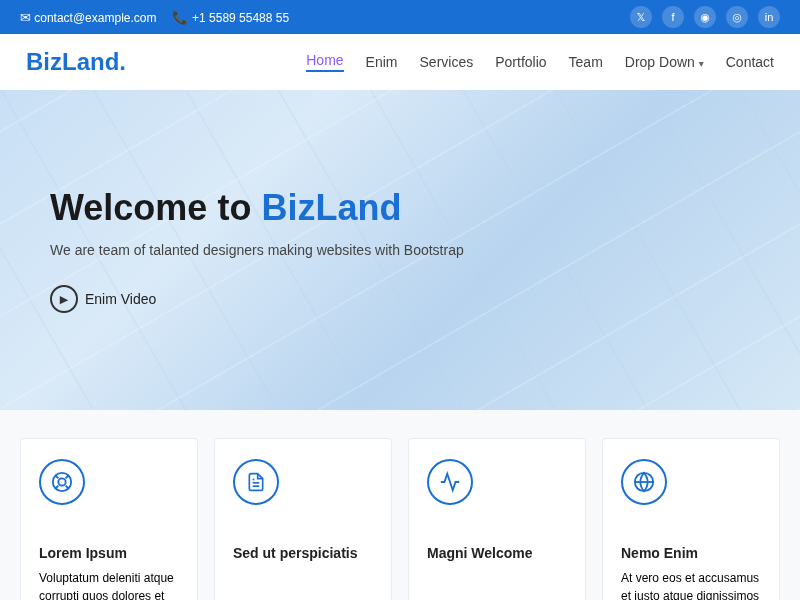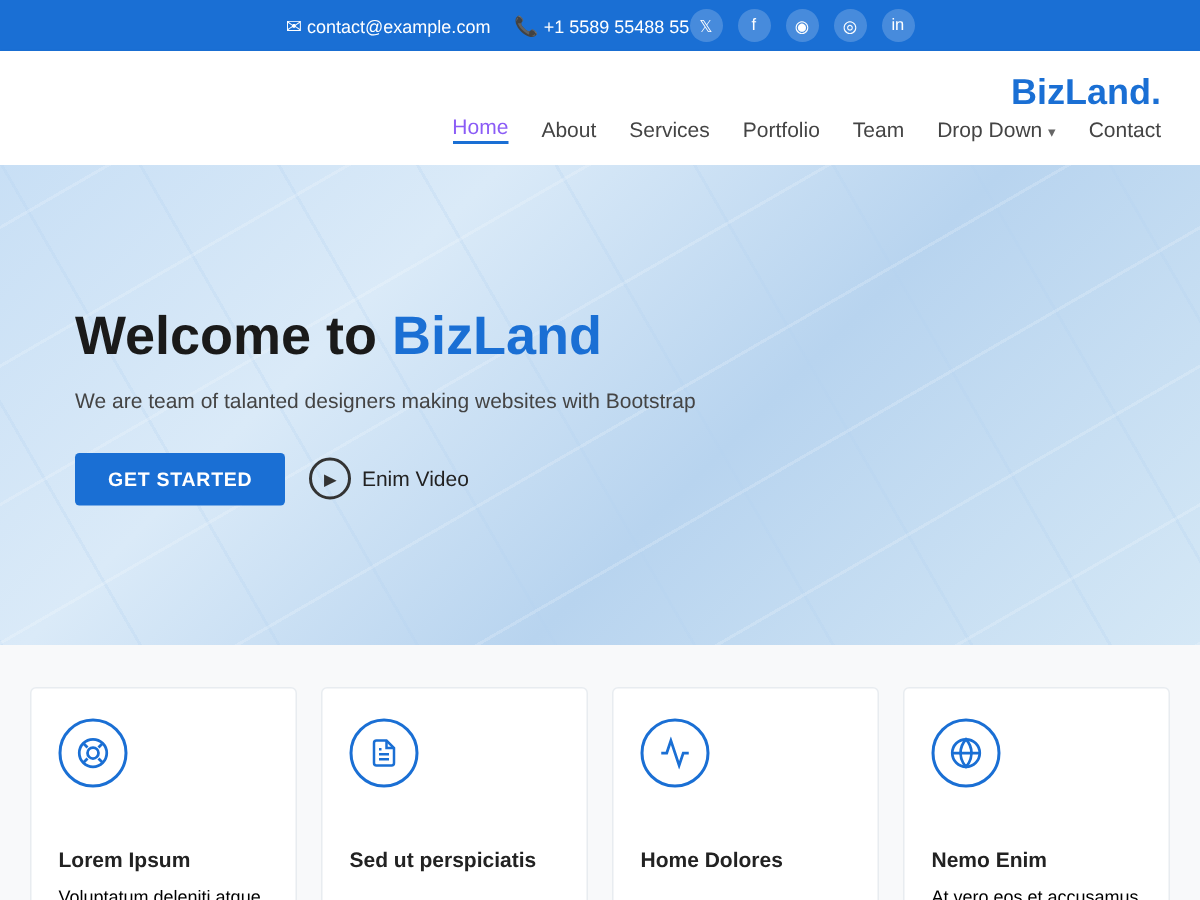--- a/index.html
+++ b/index.html
@@ -5,42 +5,41 @@
     * { margin: 0; padding: 0; box-sizing: border-box; }
     body { font-family: 'Segoe UI', Arial, sans-serif; width: 800px; height: 600px; overflow: hidden; }
 
     
     .top-bar {
       background: #1a6fd4;
       color: white;
       font-size: 12px;
       padding: 6px 20px;
       display: flex;
-      justify-content: center;
+      justify-content: space-between;
       align-items: center;
     }
     .top-bar-left { display: flex; gap: 16px; align-items: center; }
     .top-bar-right { display: flex; gap: 10px; align-items: center; }
     .top-bar-icon { font-size: 13px; }
     .social-icon {
       width: 22px; height: 22px; border-radius: 50%;
       background: rgba(255,255,255,0.2);
       display: inline-flex; align-items: center; justify-content: center;
       font-size: 11px; cursor: pointer;
     }
 
     
     .header {
       background: white;
       padding: 14px 26px;
       display: flex;
-      align-items: flex-end;
+      align-items: center;
       justify-content: space-between;
       box-shadow: 0 1px 3px rgba(0,0,0,0.08);
-      flex-direction: column;
     }
     .logo {
       font-size: 24px;
       font-weight: 700;
       color: #222;
     }
     .logo span { color: #1a6fd4; }
     nav { display: flex; gap: 22px; align-items: center; }
     nav a {
       text-decoration: none;
@@ -187,41 +186,40 @@
     <span class="social-icon">in</span>
   </div>
 </div>
 
 <div class="header">
   <div class="logo">
     <span>BizLand</span><span style="color:#1a6fd4;">.</span>
   </div>
   <nav>
     <a class="active">Home</a>
-    <a>About</a>
+    <a>Enim</a>
     <a>Services</a>
     <a>Portfolio</a>
     <a>Team</a>
     <a>
       <span>Drop Down</span>
       <span class="dropdown-arrow"> ▾</span>
     </a>
     <a>Contact</a>
   </nav>
 </div>
 
 <div class="hero">
   <div class="hero-bg"></div>
   <div class="hero-content">
     <h1 class="hero-title">
       <span>Welcome to </span><span class="highlight">BizLand</span>
     </h1>
     <p class="hero-subtitle">We are team of talanted designers making websites with Bootstrap</p>
     <div class="hero-actions">
-      <button class="btn-primary">GET STARTED</button>
       <span class="watch-video">
         <span class="play-circle">▶</span>
         <span>Enim Video</span>
       </span>
     </div>
   </div>
 </div>
 
 <div class="cards-section">
   <div class="card">
@@ -249,21 +247,21 @@
       </svg>
     </div>
     <div class="card-title">Sed ut perspiciatis</div>
   </div>
   <div class="card">
     <div class="card-icon">
       <svg width="22" height="22" viewBox="0 0 24 24" fill="none" stroke="#1a6fd4" stroke-width="2">
         <path d="M22 12h-4l-3 9L9 3l-3 9H2"></path>
       </svg>
     </div>
-    <div class="card-title">Home Dolores</div>
+    <div class="card-title">Magni Welcome</div>
   </div>
   <div class="card">
     <div class="card-icon">
       <svg width="22" height="22" viewBox="0 0 24 24" fill="none" stroke="#1a6fd4" stroke-width="2">
         <circle cx="12" cy="12" r="10"></circle>
         <line x1="2" y1="12" x2="22" y2="12"></line>
         <path d="M12 2a15.3 15.3 0 0 1 4 10 15.3 15.3 0 0 1-4 10 15.3 15.3 0 0 1-4-10 15.3 15.3 0 0 1 4-10z"></path>
       </svg>
     </div>
     <div class="card-title">Nemo Enim</div>

